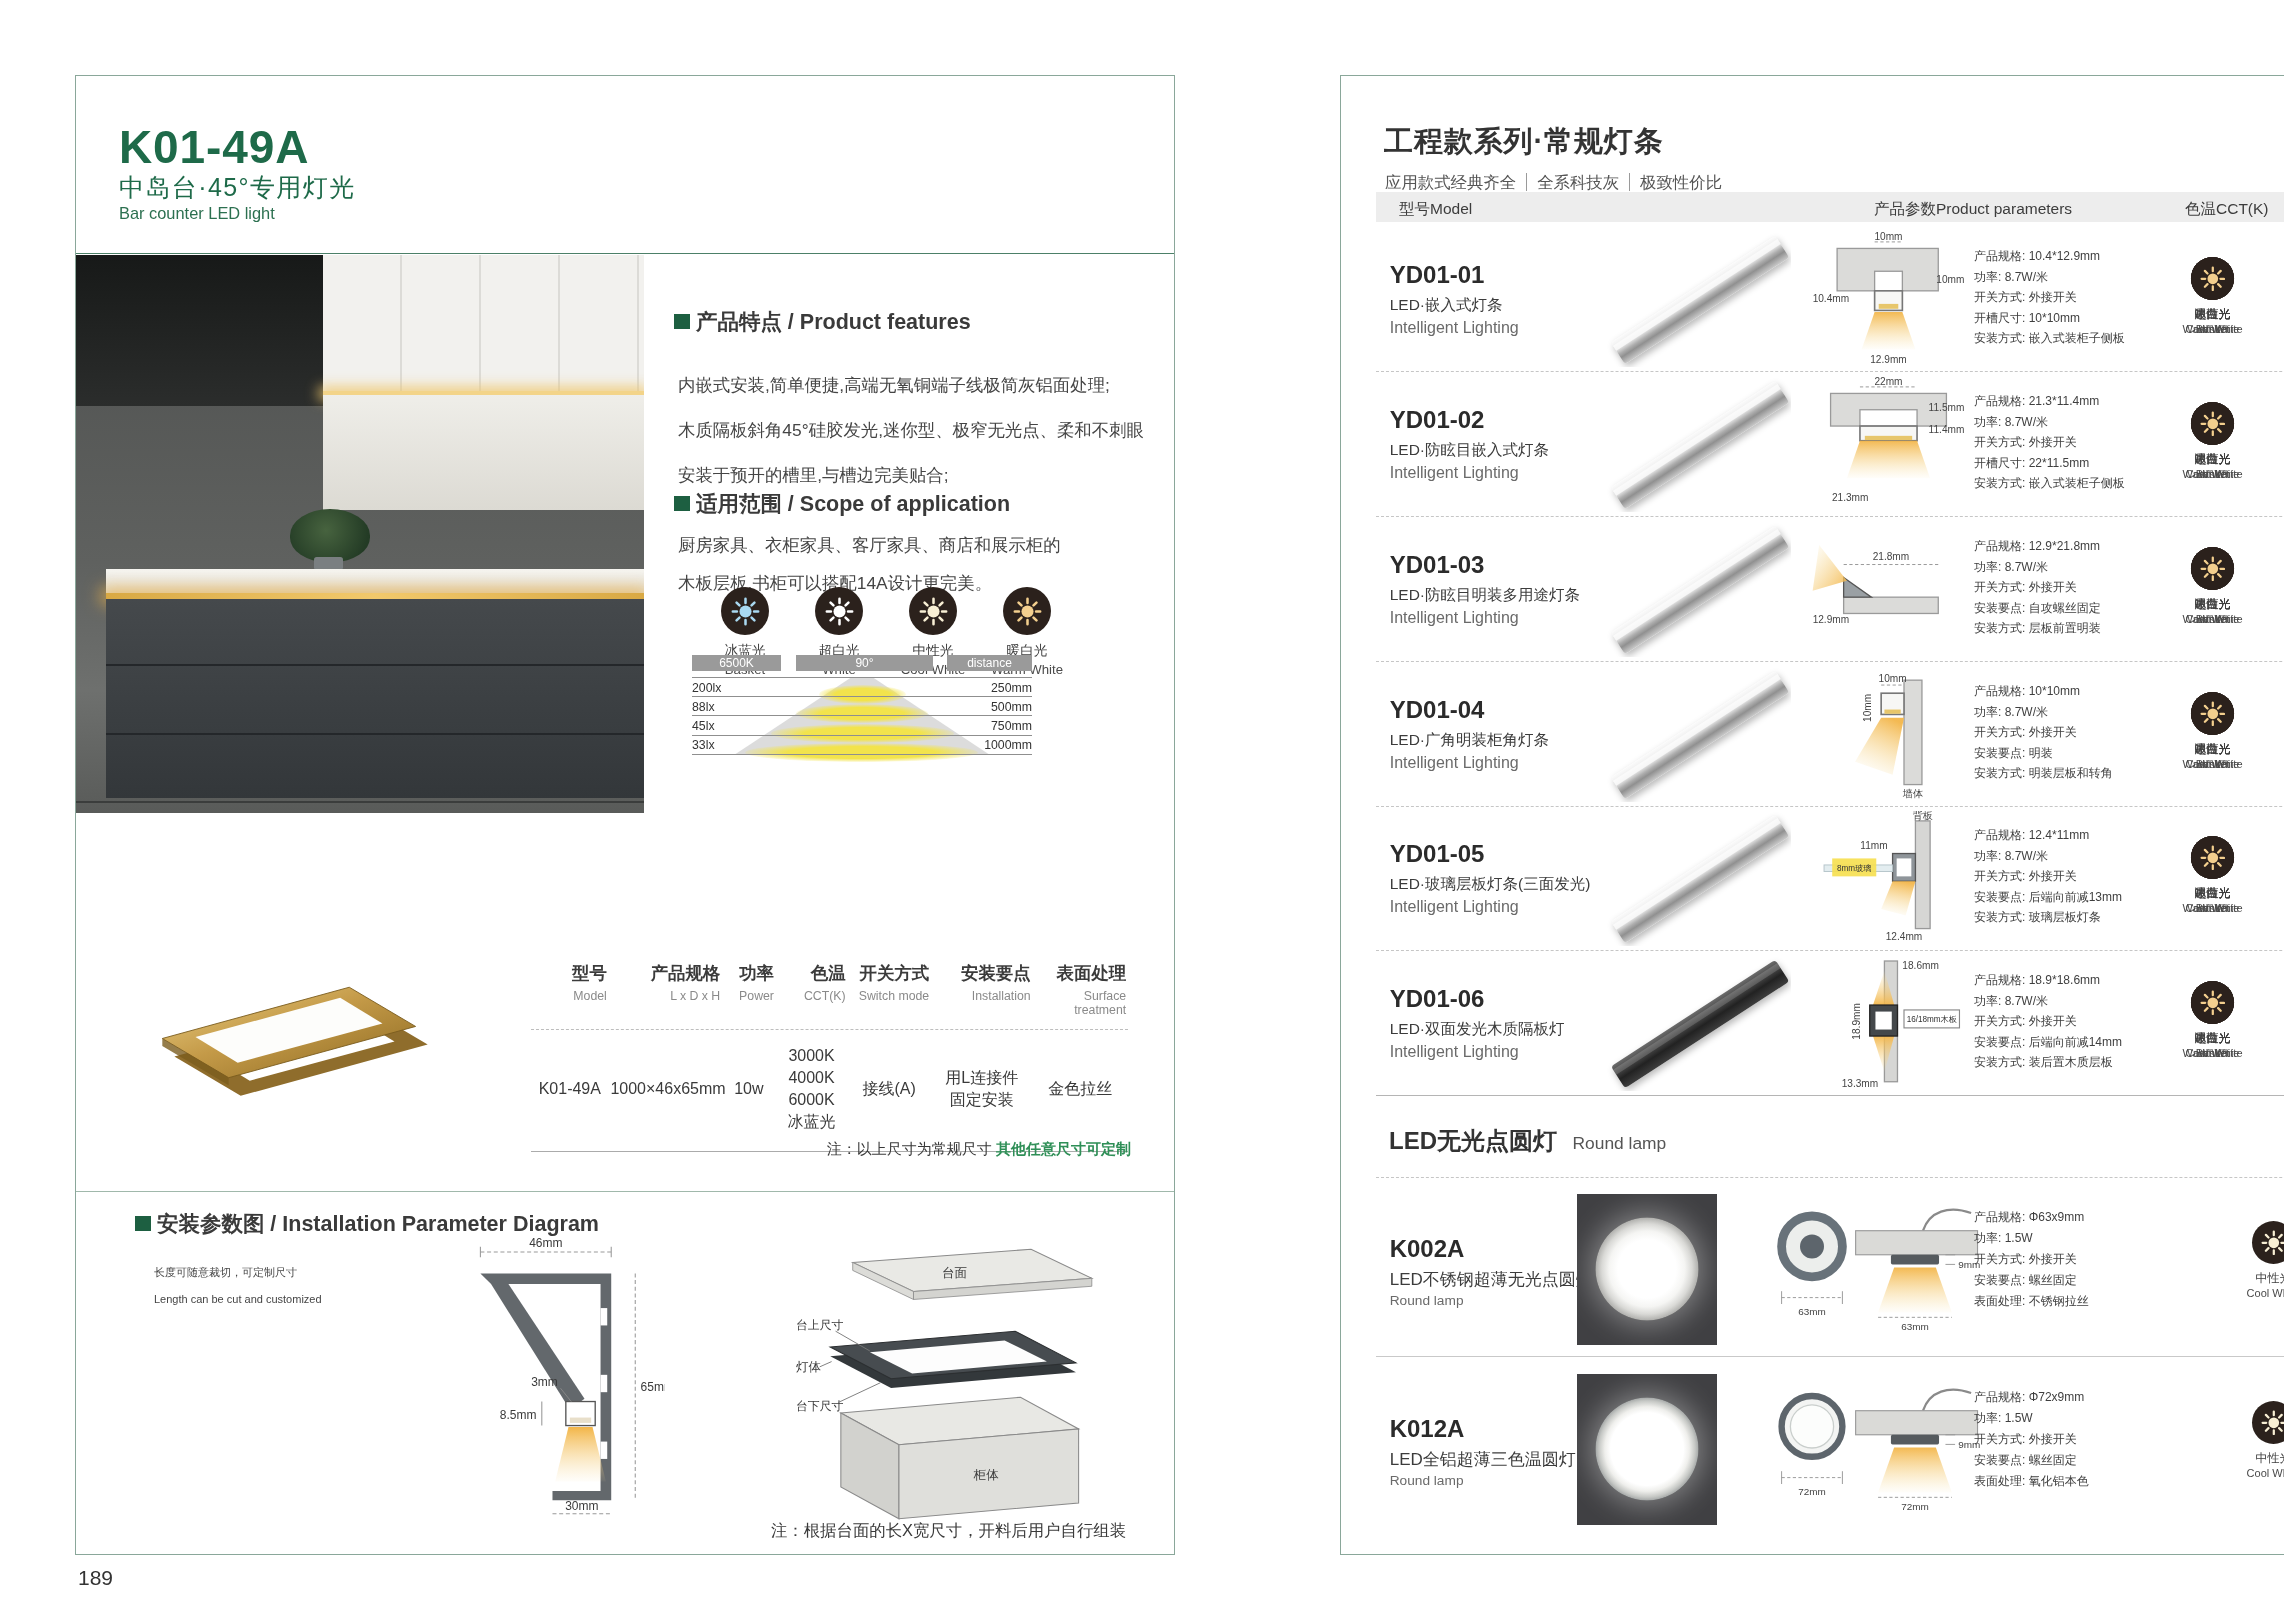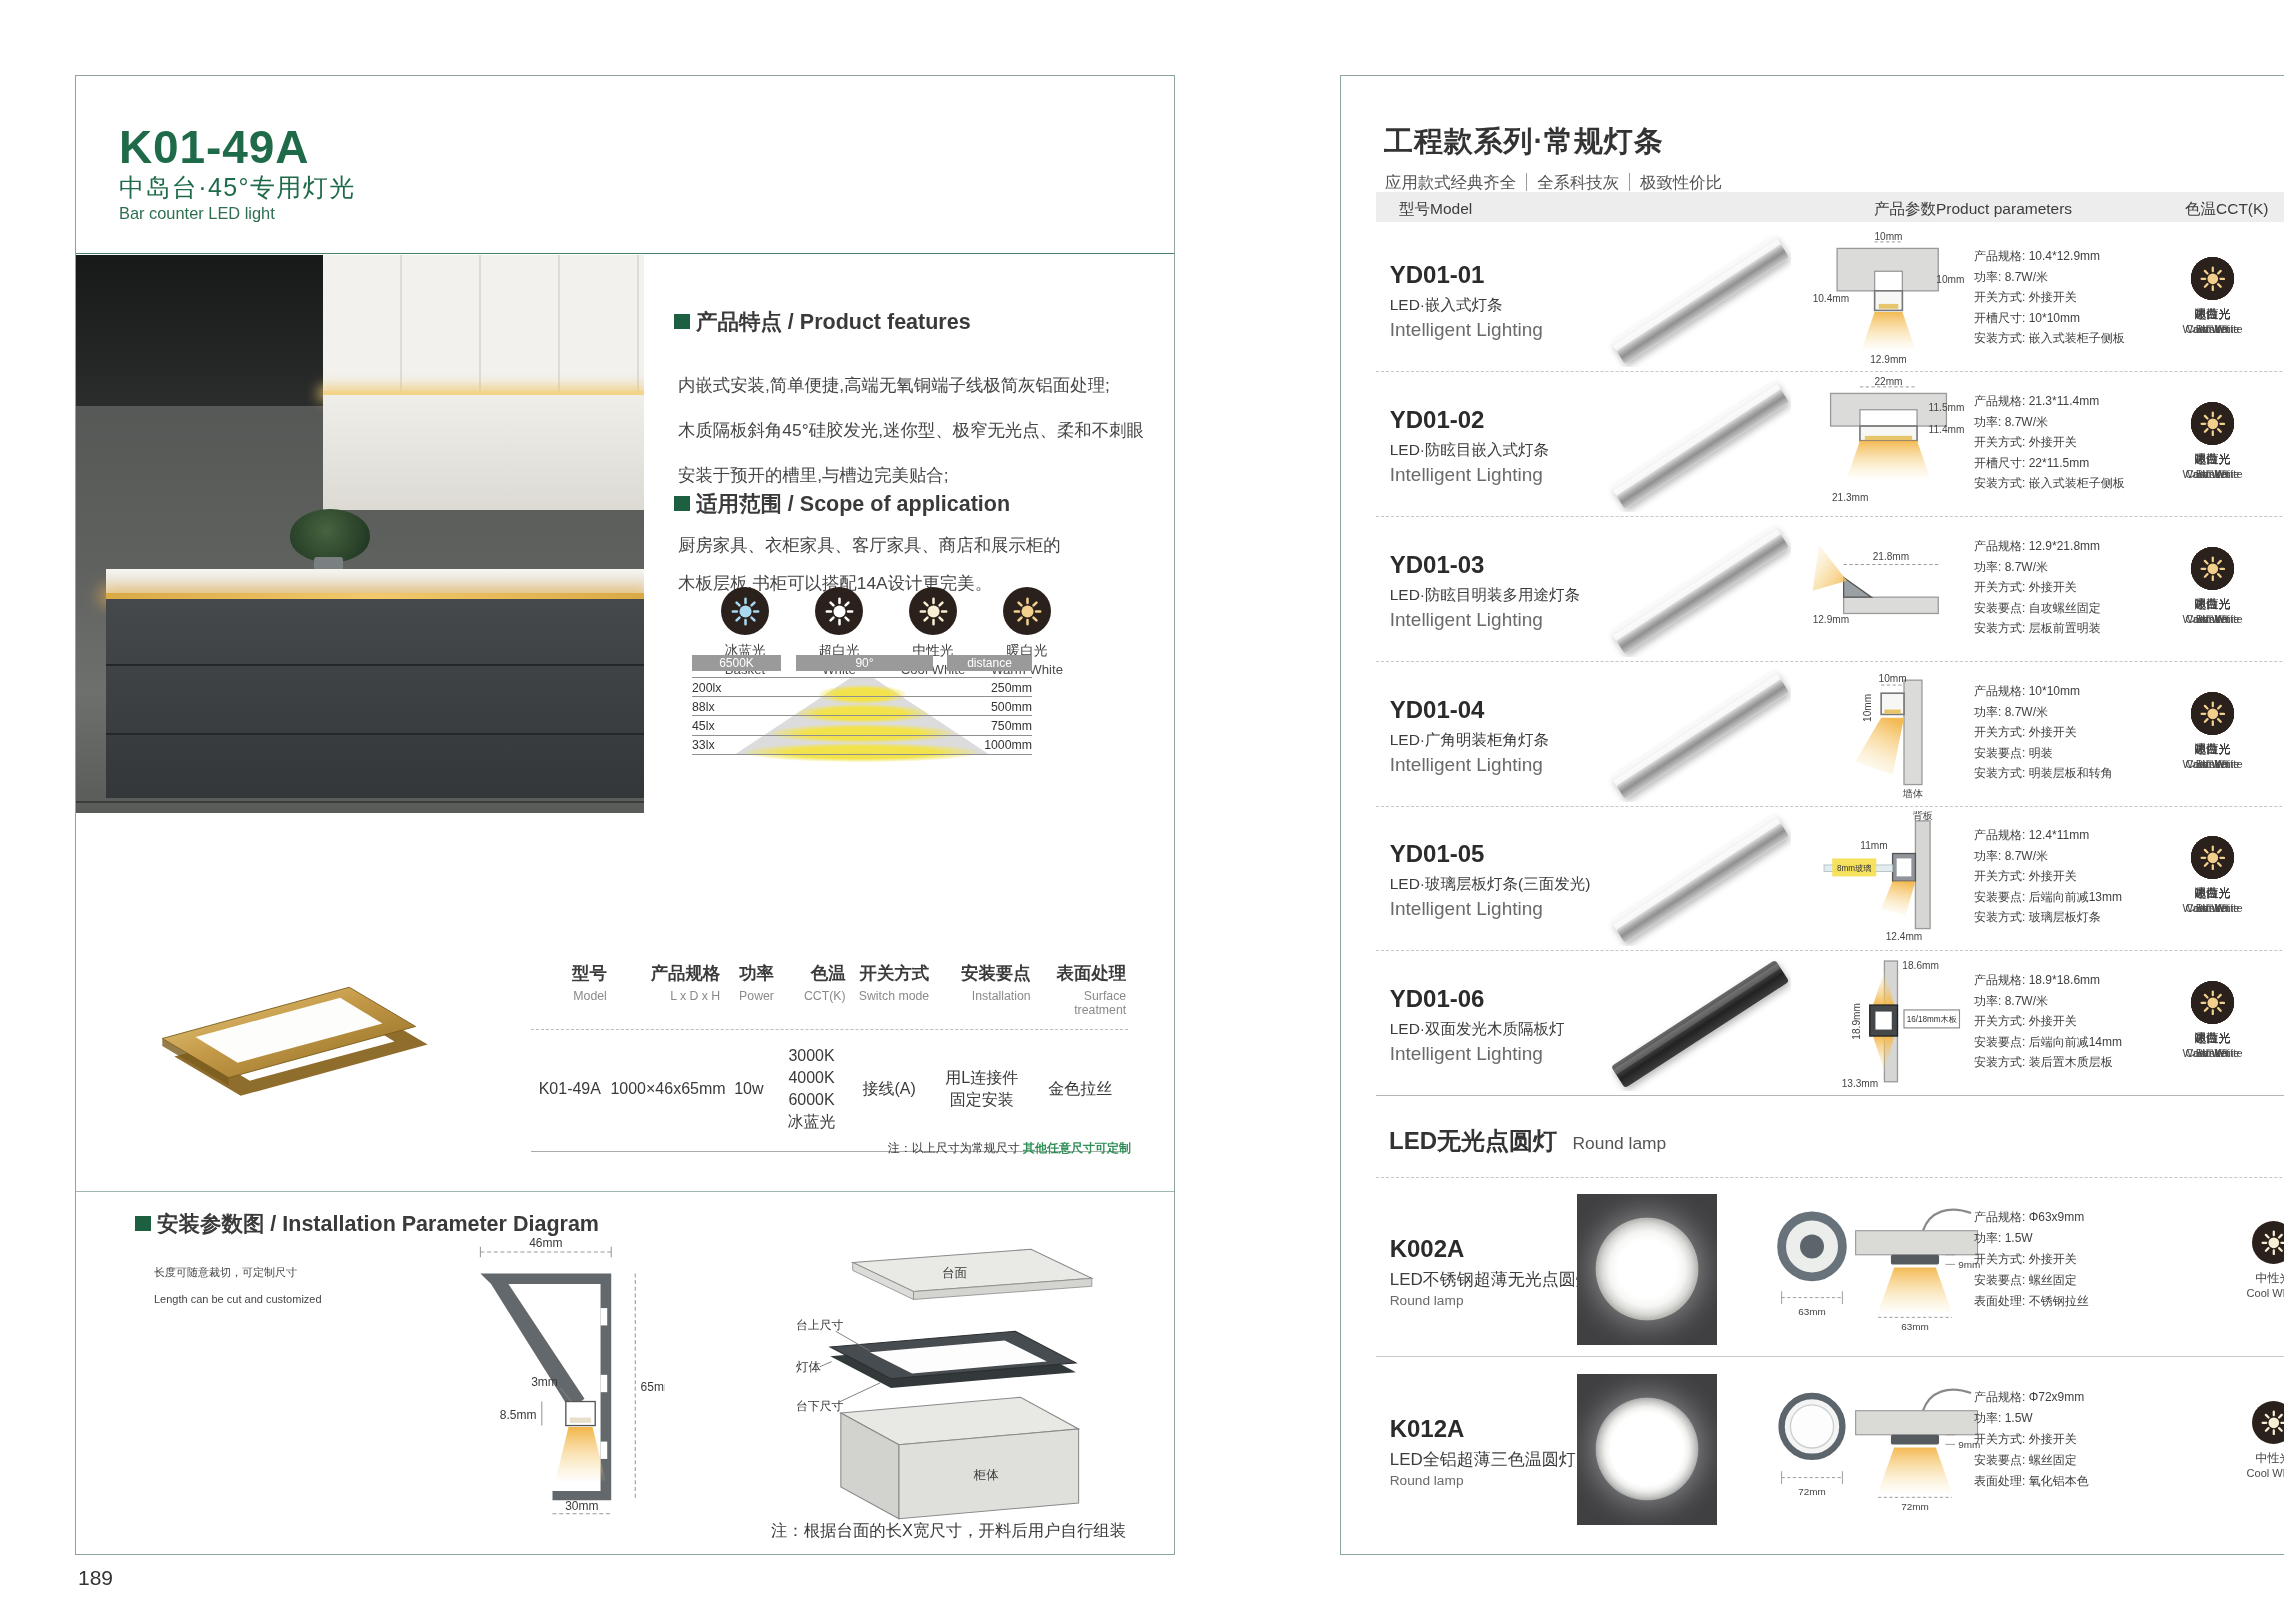--- a/index.html
+++ b/index.html
@@ -59,21 +59,21 @@
 .stable{left:455px;top:885px;width:597px}
 .st-h{display:flex;text-align:right}
 .st-c{padding:0 1.8px}
 .w1{width:13%}.w2{width:19%}.w3{width:9%}.w4{width:12%}.w5{width:14%}.w6{width:17%}.w7{width:16%}
 .st-h .cn{font-size:17.4px;font-weight:bold;color:#3b3b3b}
 .st-h .en{font-size:12.3px;color:#8a8a8a;margin-top:3.7px}
 .st-dash{border-top:1.4px dashed #bdbdbd;margin-top:12px}
 .st-r{display:flex;align-items:center;text-align:center;padding:15.5px 0 18px;font-size:16px;color:#3a3a3a}
 .st-r .ml{line-height:22px}
 .st-foot{border-top:1.4px solid #ababab}
-.note{top:1064px;right:43px;font-size:12px;color:#3a3a3a}
+.note{top:1064px;right:43px;font-size:15px;color:#3a3a3a}
 .note b{color:#2f8f57;font-weight:bold}
 .divider{left:0;right:0;top:1115px;height:0.9px;background:#a0b8ab}
 .inst-note{left:676px;top:1444px;width:393px;font-size:16.4px;color:#3a3a3a;text-align:center}
 
 svg{display:block}
 svg text{font-family:"Liberation Sans","DejaVu Sans",sans-serif}
 .dg text{font-size:6.2px;fill:#444}
 .dg text.t5{font-size:5px;fill:#333}
 .bigdg text{font-size:9px;fill:#3a3a3a}
 .bigdg text.cjk{font-size:9.5px}
@@ -83,21 +83,21 @@
 .rp-sub span{padding:0 10px;border-left:0.9px solid #9a9a9a}
 .rp-sub span:first-child{border-left:none;padding-left:0}
 .thead{left:35px;top:116px;width:1021px;height:30px;background:#ededed}
 .thead span{position:absolute;top:6.9px;font-size:15.5px;color:#3c3c3c}
 .th1{left:23px}.th2{left:498px}.th3{left:809px}
 .prow{position:absolute;left:35px;width:1021px;height:145px;border-bottom:0.9px dashed #c6c6c6}
 .r1{top:151px}.r2{top:296px}.r3{top:441px}.r4{top:586px}.r5{top:730px}.r6{top:875px;border-bottom:1.4px solid #b5b5b5}
 .prow div,.prow ul{position:absolute}
 .pr-name{left:13.7px;top:34px;font-size:24px;font-weight:bold;color:#2b2b2b}
 .pr-desc{left:13.7px;top:68px;font-size:15.5px;color:#3c3c3c}
-.pr-sub{left:13.7px;top:92px;font-size:19px;color:#6a6a6a}
+.pr-sub{left:13.7px;top:92px;font-size:16px;color:#6a6a6a}
 .pr-render{left:219px;top:4.6px;width:196px;height:135px;overflow:hidden}
 .bar{position:absolute;left:6.9px;top:55px;width:196px;height:25.6px;border-radius:3.7px;transform:rotate(-33deg);background:linear-gradient(180deg,#fbfbfb 0%,#e7e7e7 35%,#aeaeae 55%,#909090 70%,#cacaca 100%);box-shadow:0 3.7px 7.3px rgba(0,0,0,.28)}
 .bar::after{content:"";position:absolute;left:0;top:4.1px;right:0;height:6px;background:rgba(255,255,255,.65)}
 .bar-dark{background:linear-gradient(180deg,#6c6c6c,#222 60%,#3d3d3d)}
 .bar-dark::after{background:rgba(255,255,255,.16)}
 .pr-dg{left:435px;top:4.6px;width:155px;height:134px}
 .pr-specs{left:598px;top:19px;width:210px;list-style:none;font-size:12px;line-height:20.6px;color:#3f3f3f}
 .cct-row{left:806px;top:30px;display:flex}
 .cct-row .ci,.kci{width:61px}
 .cct-row .dot,.kci .dot{width:43px;height:43px}

